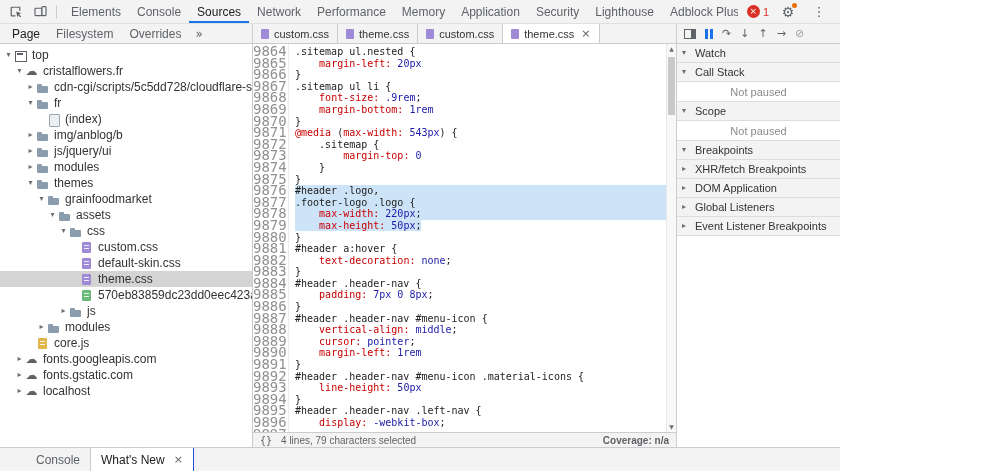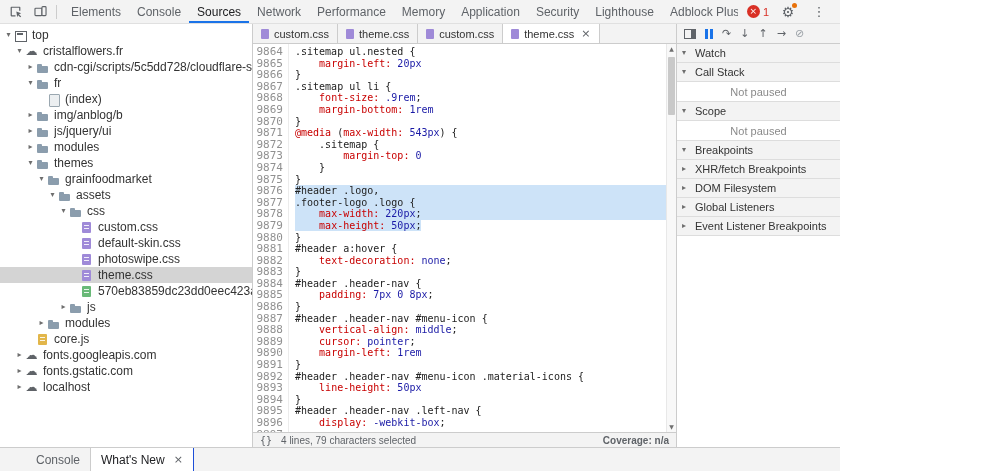--- a/index.html
+++ b/index.html
@@ -55,21 +55,21 @@
 
   
   .file-tabs{flex:0 0 20px;background:var(--toolbar-bg);border-bottom:1px solid #ccc;display:flex;align-items:stretch;overflow:hidden;}
   .ftab{display:flex;align-items:center;gap:5px;padding:0 8px;border-right:1px solid #ccc;color:#333;font-size:11px;white-space:nowrap;}
   .ftab.active{background:#fff;}
   .ficon{width:8px;height:10px;border-radius:1px;background:var(--css-file-icon);display:inline-block;}
   .close{color:#5f6368;font-size:11px;line-height:1;font-family:"DejaVu Sans",sans-serif;margin-left:2px;}
 
   
   .code-wrap{flex:1;display:flex;min-height:0;font-family:"DejaVu Sans Mono",monospace;}
-  .gutter{flex:0 0 36px;width:36px;border-right:1px solid #ececec;color:#909090;text-align:right;padding:2px 5px 0 0;font-size:11px;line-height:11.6px;background:#fff;overflow:hidden;}
+  .gutter{flex:0 0 36px;width:36px;border-right:1px solid #ececec;color:#909090;text-align:right;padding:2px 5px 0 0;font-size:14px;line-height:11.6px;background:#fff;overflow:hidden;}
   .gline{height:11.6px;}
   .code{flex:1;min-width:0;overflow:hidden;padding:2px 0 0 6px;font-size:10px;line-height:11.6px;white-space:pre;color:#222;}
   .code-line{height:11.6px;}
   .code-line.sel-full{background:var(--selection);}
   .selbg{background:var(--selection);}
   .tk-p{color:var(--css-property);}
   .tk-v{color:var(--css-value);}
   .vscroll{flex:0 0 10px;width:10px;background:#f8f8f8;border-left:1px solid #e8e8e8;position:relative;}
   .sarrow{position:absolute;left:0;right:0;height:10px;text-align:center;font-size:6px;line-height:10px;color:#707070;font-family:"DejaVu Sans",sans-serif;}
   .sarrow.up{top:0;}
@@ -137,20 +137,26 @@
         <span>1</span>
       </span>
       <span class="icon-btn gear">⚙</span>
       <span class="icon-btn">⋮</span>
     </div>
   </div>
 
   <div class="body">
 
     <div class="col-left">
+      <div class="nav-tabs">
+          <div class="nav-tab selected">Page</div>
+          <div class="nav-tab">Filesystem</div>
+          <div class="nav-tab">Overrides</div>
+          <div class="nav-overflow">»</div>
+        </div>
       <div class="tree">
           <div class="tree-row" style="padding-left: 3px;">
             <span class="arrow">▾</span>
             <span class="ticon ticon-frame"></span>
             <span class="tlabel">top</span>
           </div>
           <div class="tree-row" style="padding-left: 14px;">
             <span class="arrow">▾</span>
             <span class="ticon ticon-cloud">☁</span>
             <span class="tlabel">cristalflowers.fr</span>
@@ -207,25 +213,20 @@
           </div>
           <div class="tree-row" style="padding-left: 69px;">
             <span class="arrow"></span>
             <span class="ticon ticon-css"></span>
             <span class="tlabel">custom.css</span>
           </div>
           <div class="tree-row" style="padding-left: 69px;">
             <span class="arrow"></span>
             <span class="ticon ticon-css"></span>
             <span class="tlabel">default-skin.css</span>
-          </div>
-          <div class="tree-row" style="padding-left: 69px;">
-            <span class="arrow"></span>
-            <span class="ticon ticon-css"></span>
-            <span class="tlabel">photoswipe.css</span>
           </div>
           <div class="tree-row selected" style="padding-left: 69px;">
             <span class="arrow"></span>
             <span class="ticon ticon-css"></span>
             <span class="tlabel">theme.css</span>
           </div>
           <div class="tree-row" style="padding-left: 69px;">
             <span class="arrow"></span>
             <span class="ticon ticon-media"></span>
             <span class="tlabel">570eb83859dc23dd0eec423a49e147f</span>
@@ -362,21 +363,21 @@
           <div class="sec-header">
             <span class="sec-arrow">▾</span>
             <span>Breakpoints</span>
           </div>
           <div class="sec-header">
             <span class="sec-arrow">▸</span>
             <span>XHR/fetch Breakpoints</span>
           </div>
           <div class="sec-header">
             <span class="sec-arrow">▸</span>
-            <span>DOM Filesystem</span>
+            <span>DOM Application</span>
           </div>
           <div class="sec-header">
             <span class="sec-arrow">▸</span>
             <span>Global Listeners</span>
           </div>
           <div class="sec-header">
             <span class="sec-arrow">▸</span>
             <span>Event Listener Breakpoints</span>
           </div>
         </div>

